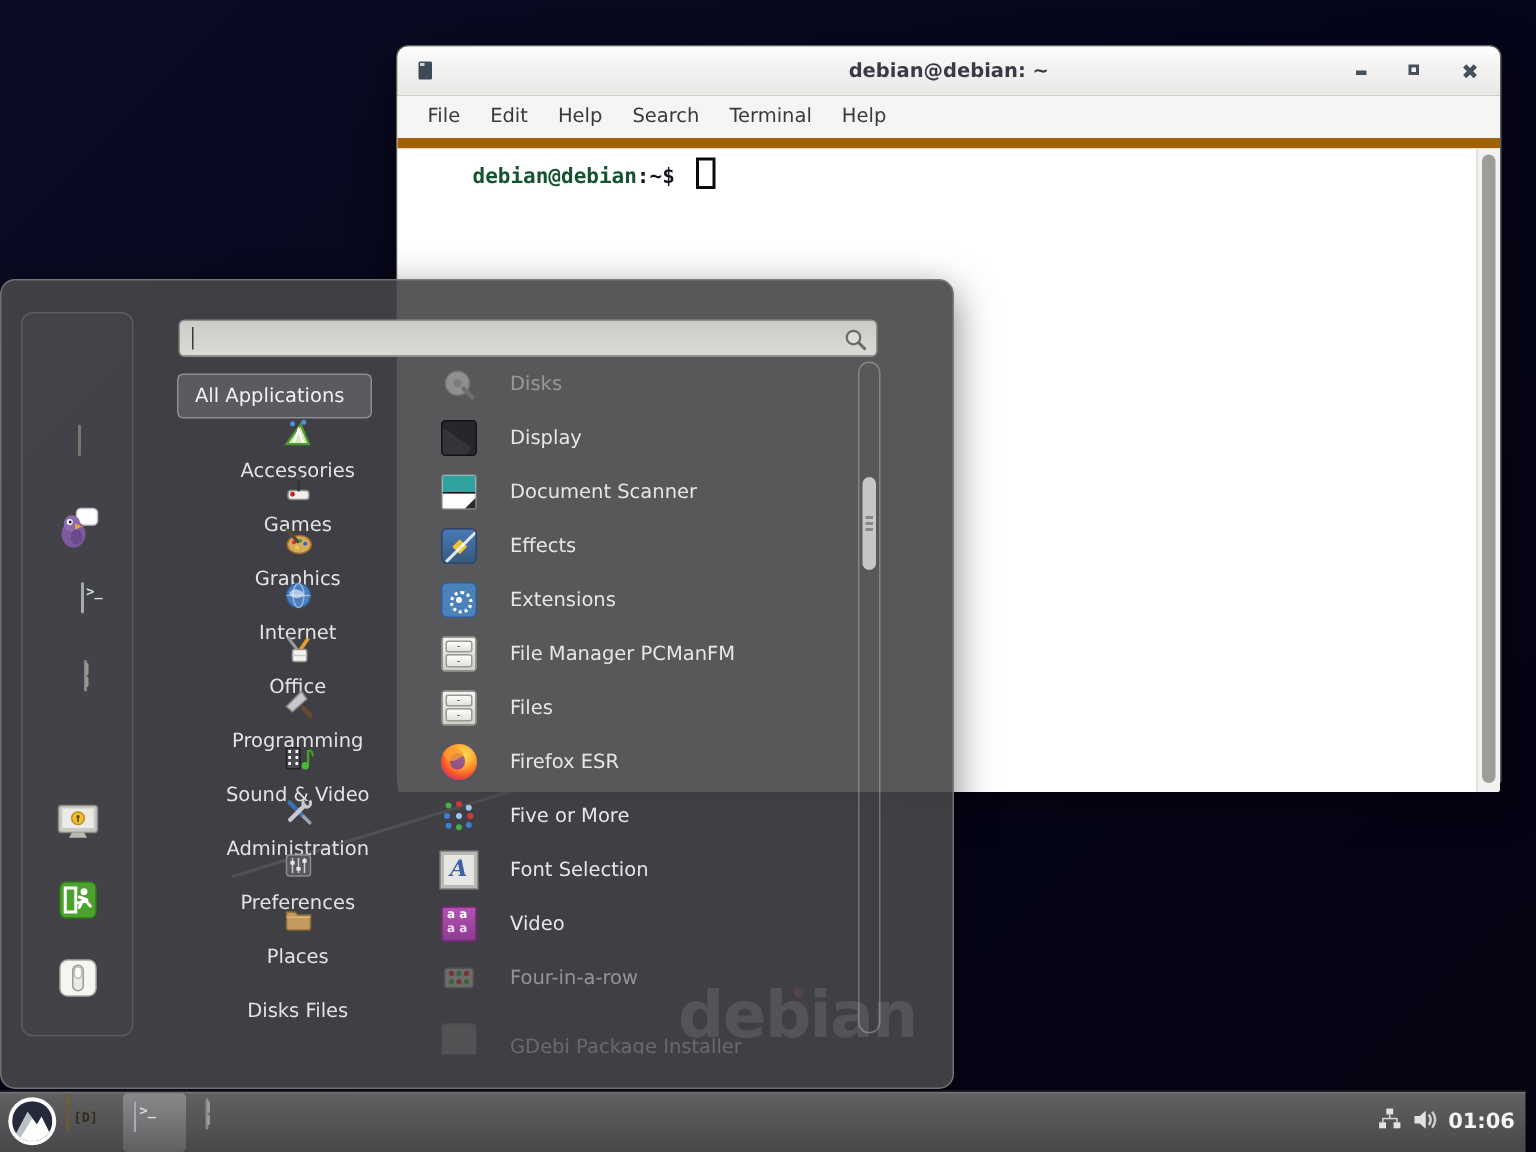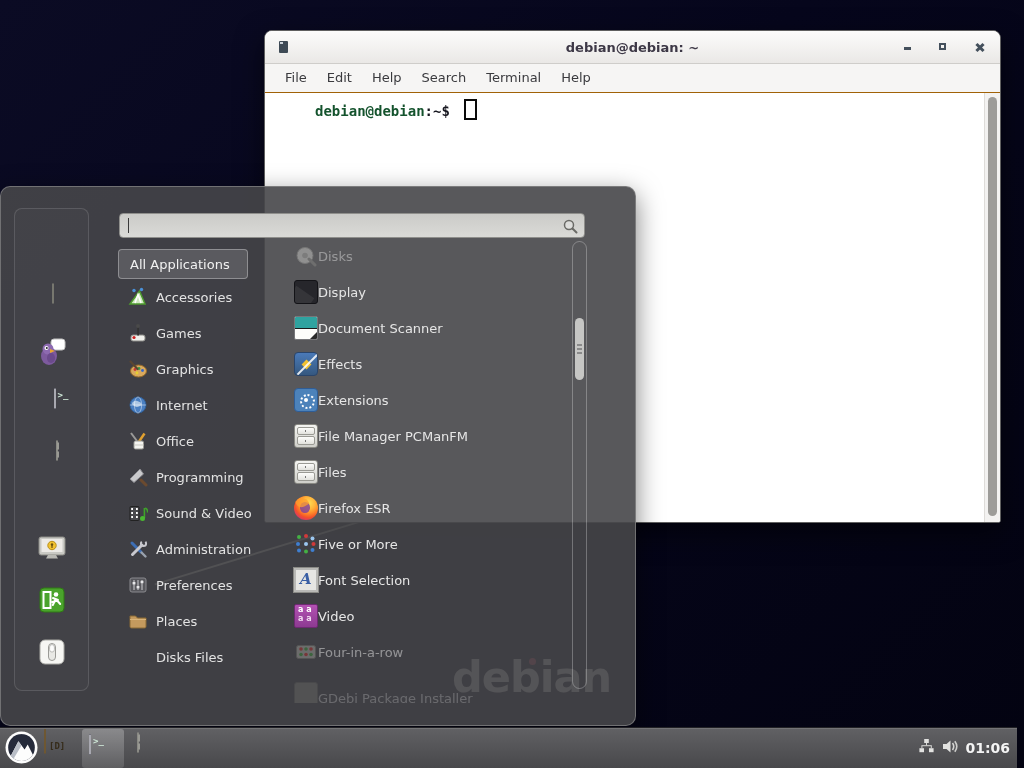--- a/index.html
+++ b/index.html
@@ -26,21 +26,21 @@
   .tb-mini{position:absolute;left:14px;top:10px;width:9px;height:12px;background:#3e4a55;border-radius:1px;}
   .tb-mini::before{content:"";position:absolute;left:1px;top:1px;width:3px;height:2px;background:#cdd4da;}
   .win-controls{position:absolute;right:14px;top:0;height:100%;display:flex;align-items:center;gap:24px;}
   .wc{width:12px;height:12px;position:relative;cursor:default;}
   .wc-min::before{content:"";position:absolute;left:2px;top:6px;width:7px;height:3px;background:#44505c;}
   .wc-max::before{content:"";position:absolute;left:1px;top:2px;width:7px;height:7px;
     border:2px solid #44505c;box-sizing:border-box;}
   .wc-close::before,.wc-close::after{content:"";position:absolute;left:1px;top:5px;width:10px;height:3px;background:#44505c;}
   .wc-close::before{transform:rotate(45deg);}
   .wc-close::after{transform:rotate(-45deg);}
-  .menubar{height:28px;background:#f6f5f4;border-bottom:1px solid #a16207;
+  .menubar{height:28px;background:#f6f5f4;border-bottom:7px solid #a16207;
     display:flex;align-items:center;padding-left:10px;}
   .mb-item{padding:0 10px;font-size:13px;color:#3a3a3e;line-height:28px;}
   .term-body{position:relative;height:429px;background:#fff;border-radius:0 0 2px 2px;overflow:hidden;}
   .prompt-line{padding:6px 0 0 2px;font-family:"DejaVu Sans Mono",monospace;
     font-size:14px;font-weight:bold;white-space:pre;}
   .p-user{color:#14532d;margin-left:48px;}
   .p-rest{color:#16161f;}
   .term-cursor{display:inline-block;width:9px;height:17px;border:2px solid #0a0a0a;
     margin-left:14px;vertical-align:-4px;background:#fff;}
   .term-scrollbar{position:absolute;top:0;right:0;bottom:0;width:15px;background:#f3f2f1;
@@ -61,26 +61,26 @@
     background:linear-gradient(#cbcbc8,#dadad7);border:1px solid #8f8f8c;border-radius:4px;box-sizing:border-box;}
   .search-box::before{content:"";position:absolute;left:8px;top:4px;bottom:4px;width:1px;background:#3a3a3a;}
   .search-glass{position:absolute;right:5px;top:4px;}
 
   .all-apps-btn{position:absolute;left:117px;top:62px;width:130px;height:30px;
     background:rgba(255,255,255,.14);border:1px solid rgba(255,255,255,.32);border-radius:4px;
     color:#f1f1f1;font-size:13px;display:flex;align-items:center;padding-left:11px;box-sizing:border-box;}
 
   .cat-list{position:absolute;left:118px;top:92px;width:150px;}
   .cat-row{height:36px;display:flex;align-items:center;gap:8px;padding-left:9px;
-    color:#e3e3e3;font-size:13px;}
+    color:#e3e3e3;font-size:13px;flex-direction:column;}
   .cat-icon{width:20px;height:20px;flex:none;position:relative;}
 
   .apps-viewport{position:absolute;left:265px;top:54px;width:306px;height:462px;overflow:hidden;}
   .apps-list{position:relative;top:-3px;}
-  .app-row{height:36px;display:flex;align-items:center;gap:0;padding-left:28px;
+  .app-row{height:36px;display:flex;align-items:center;gap:22px;padding-left:28px;
     color:#e6e6e6;font-size:13px;}
   .app-icon{width:24px;height:24px;flex:none;position:relative;box-sizing:border-box;}
   .dim-a{opacity:.45;}.dim-b{opacity:.5;}.dim-c{opacity:.25;align-items:flex-end;}
 
   .apps-scrollbar{position:absolute;left:571px;top:54px;width:15px;height:448px;
     border:1px solid rgba(255,255,255,.28);border-radius:8px;box-sizing:border-box;}
   .apps-thumb{position:absolute;left:2px;top:76px;width:9px;height:62px;background:#c6c6c4;border-radius:5px;}
   .apps-thumb::after{content:"";position:absolute;left:2px;right:2px;top:50%;margin-top:-5px;height:10px;
     background:repeating-linear-gradient(#8a8a8a 0 2px,transparent 2px 4px);}
 

